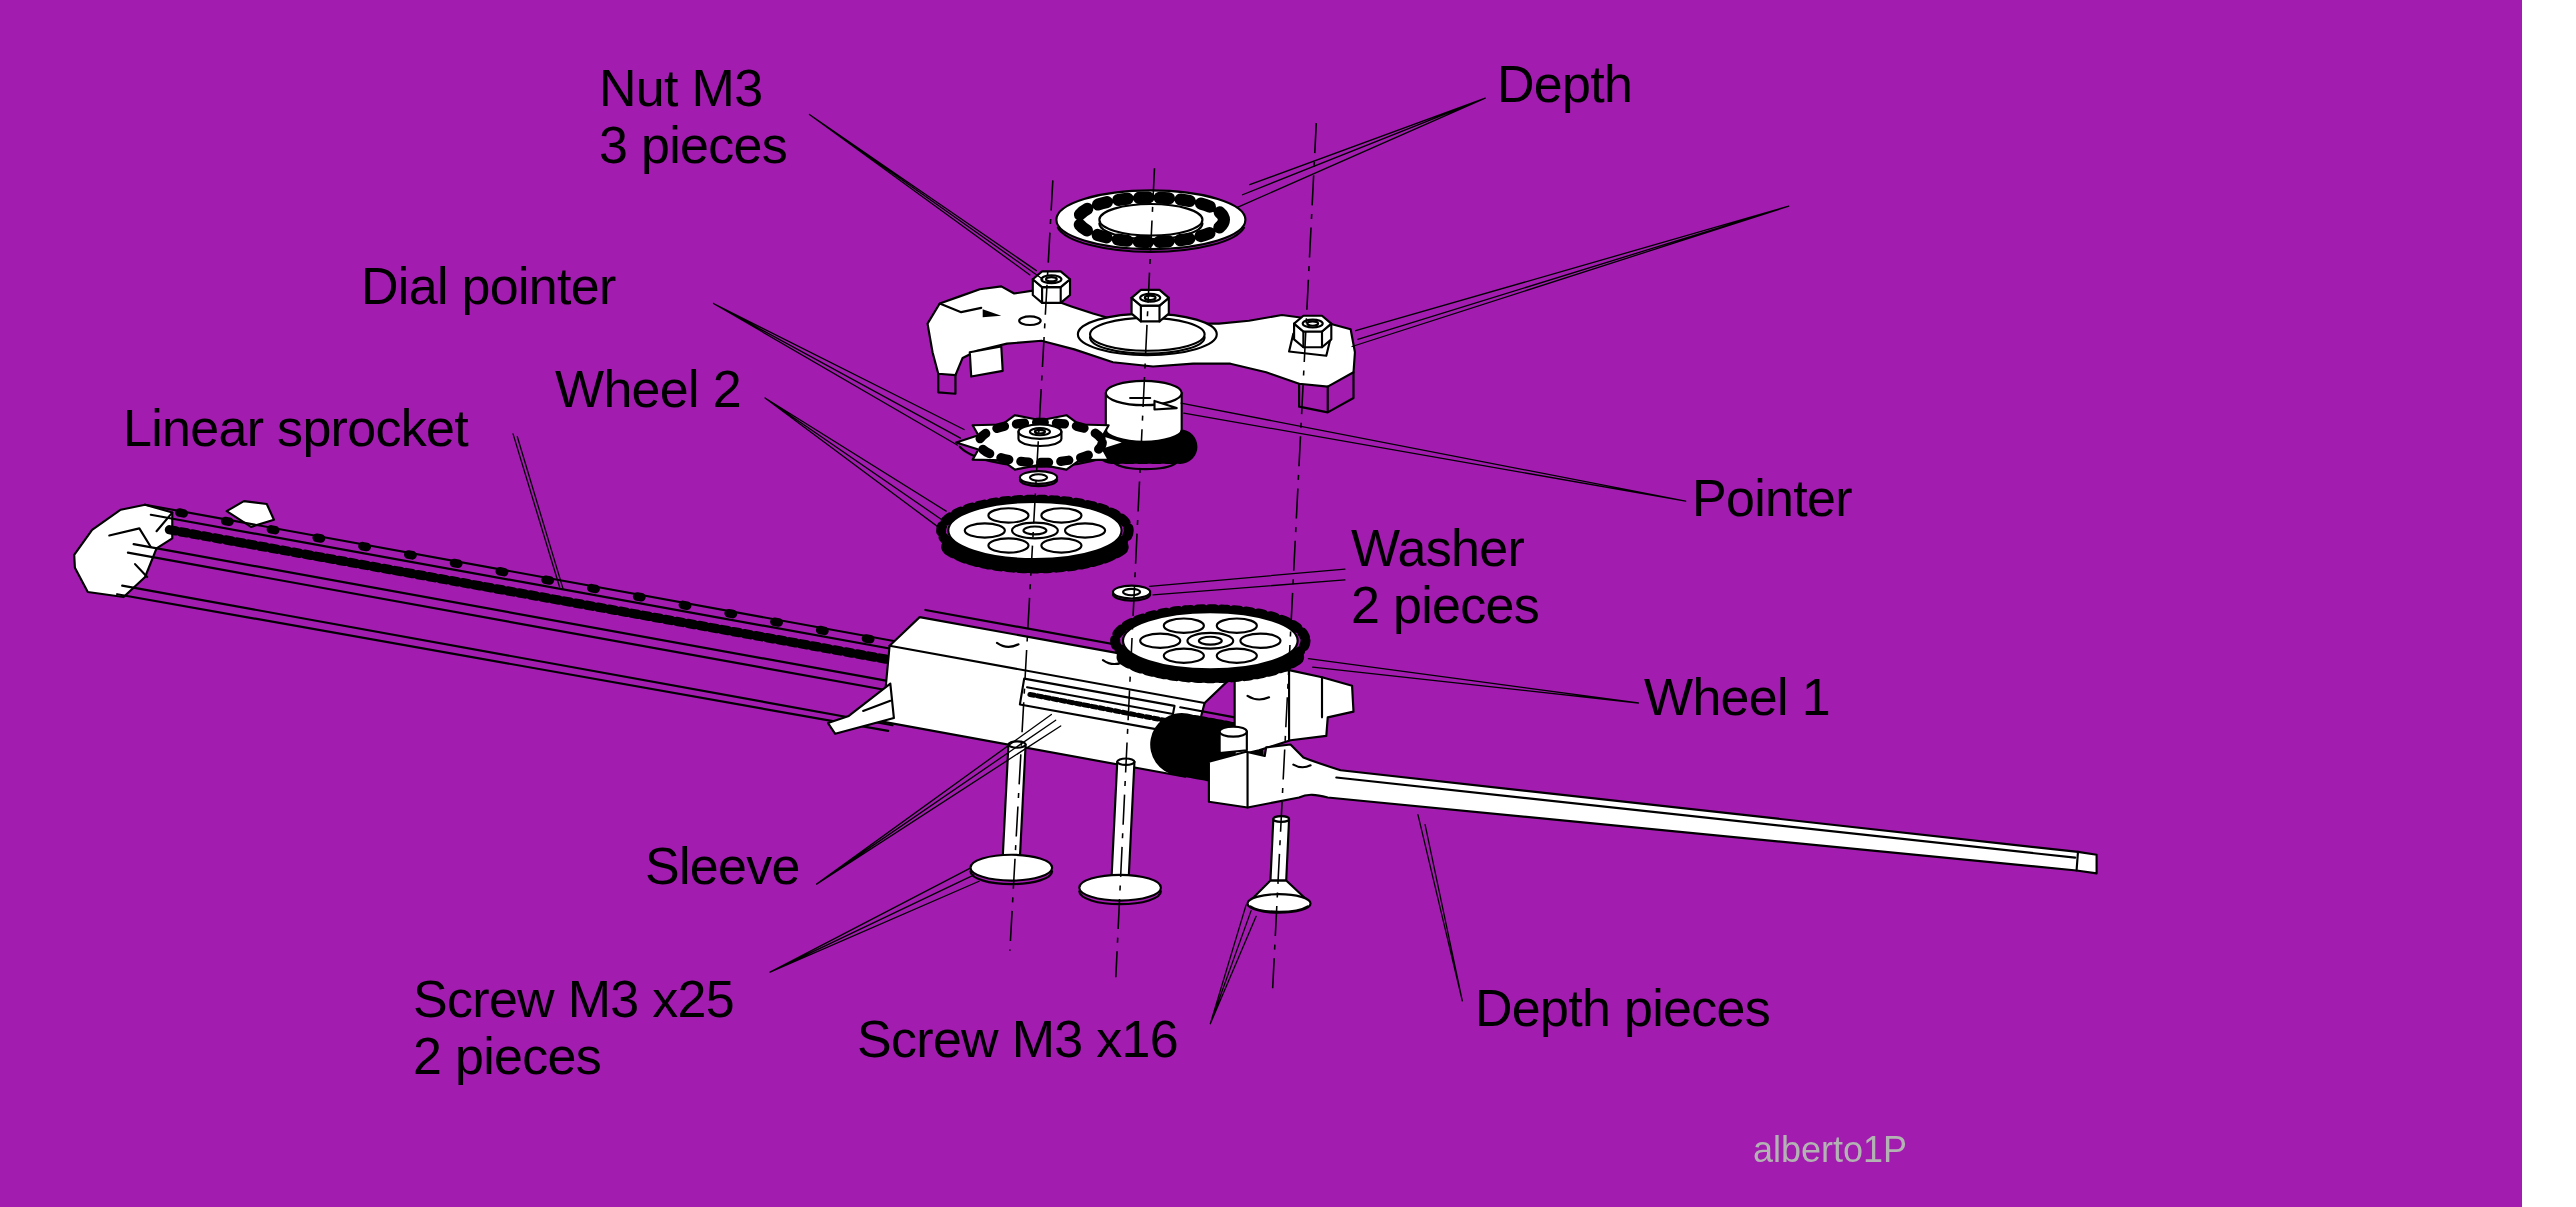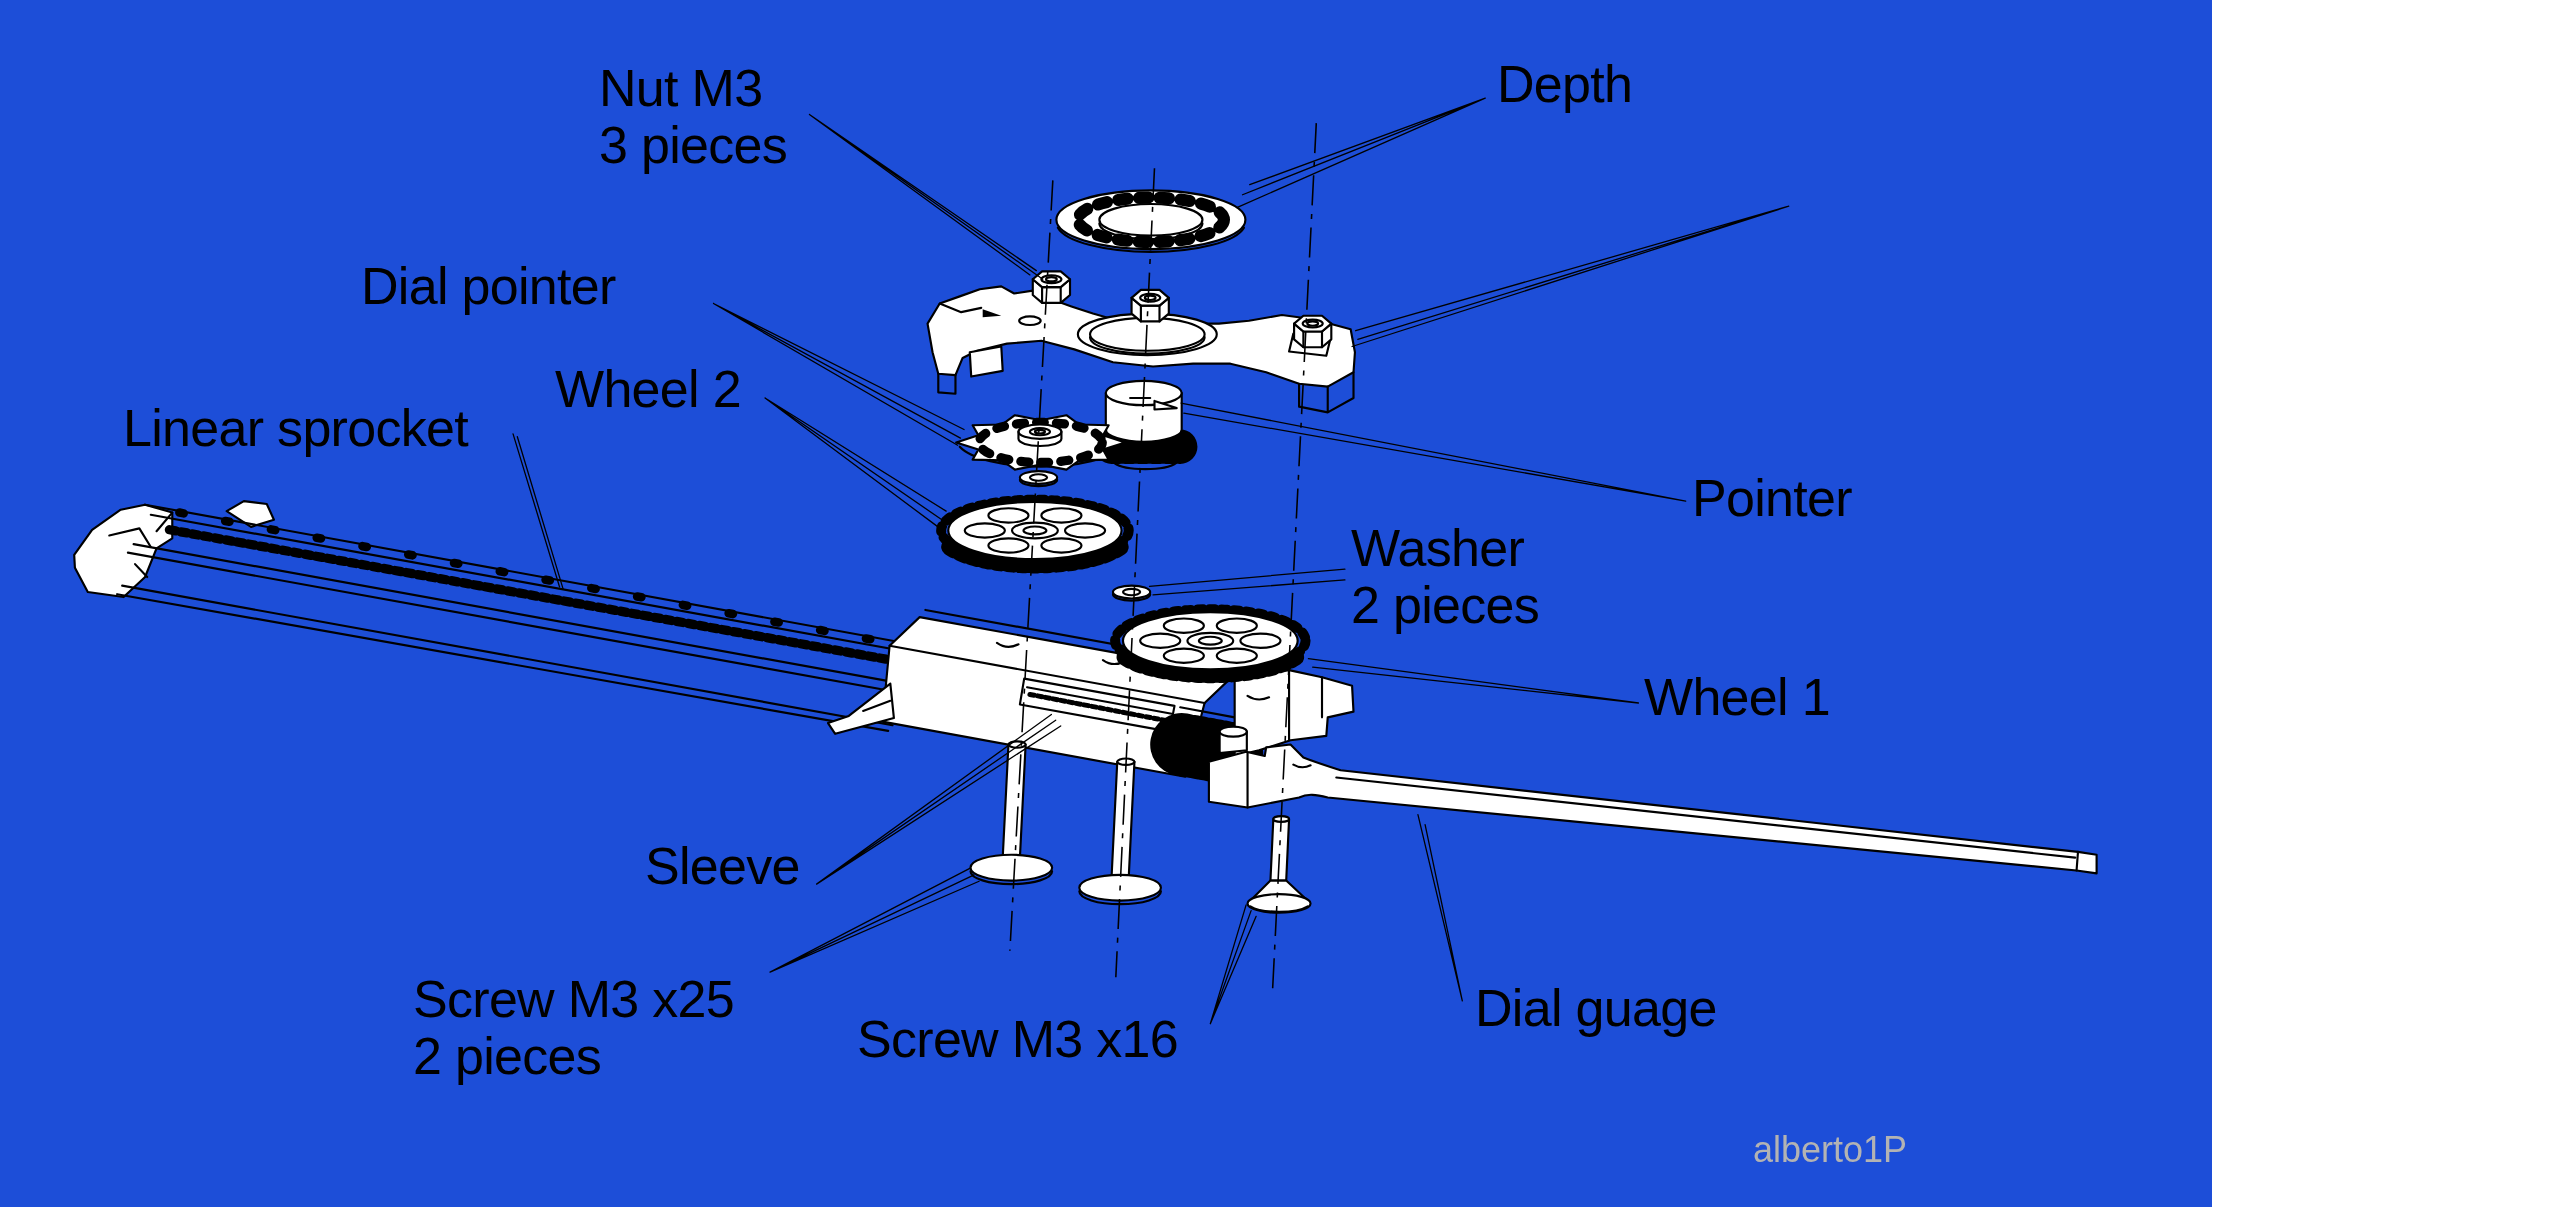--- a/index.html
+++ b/index.html
@@ -1,16 +1,16 @@
 <!DOCTYPE html>
 <html style="font-size:11.5px"><head>
 <meta charset="utf-8">
 <style>
   html,body{margin:0;padding:0;background:#fff;}
-  #stage{position:relative;width:2212px;height:1207px;background:#1d4ed8;overflow:hidden;
+  #stage{position:relative;width:2522px;height:1207px;background:#a21caf;overflow:hidden;
          font-family:"Liberation Sans",sans-serif;text-decoration:underline;}
   #drawing{position:absolute;left:0;top:0;}
   .label{position:absolute;font-size:52px;line-height:1.09;color:#000;
          white-space:pre-line;letter-spacing:-0.7px;}
   .watermark{position:absolute;left:1753px;top:1129px;font-size:36px;color:#b3b3b3;
              letter-spacing:0;}
   
   .s{stroke:#000;fill:none;stroke-width:3;stroke-linecap:round;stroke-linejoin:round;}
   .w{fill:#fff;}
   .k{fill:#000;stroke:none;}
@@ -220,17 +220,17 @@
   <div class="label" style="left:555px;top:361px">Wheel 2</div>
   <div class="label" style="left:123px;top:400px">Linear sprocket</div>
   <div class="label" style="left:1692px;top:470px">Pointer</div>
   <div class="label" style="left:1351px;top:520px">Washer
 2 pieces</div>
   <div class="label" style="left:1644px;top:669px">Wheel 1</div>
   <div class="label" style="left:645px;top:838px">Sleeve</div>
   <div class="label" style="left:413px;top:971px">Screw M3 x25
 2 pieces</div>
   <div class="label" style="left:857px;top:1011px">Screw M3 x16</div>
-  <div class="label" style="left:1475px;top:980px">Dial guage</div>
+  <div class="label" style="left:1475px;top:980px">Depth pieces</div>
 
   <div class="watermark">alberto1P</div>
 </div>
 
 
 </body></html>

